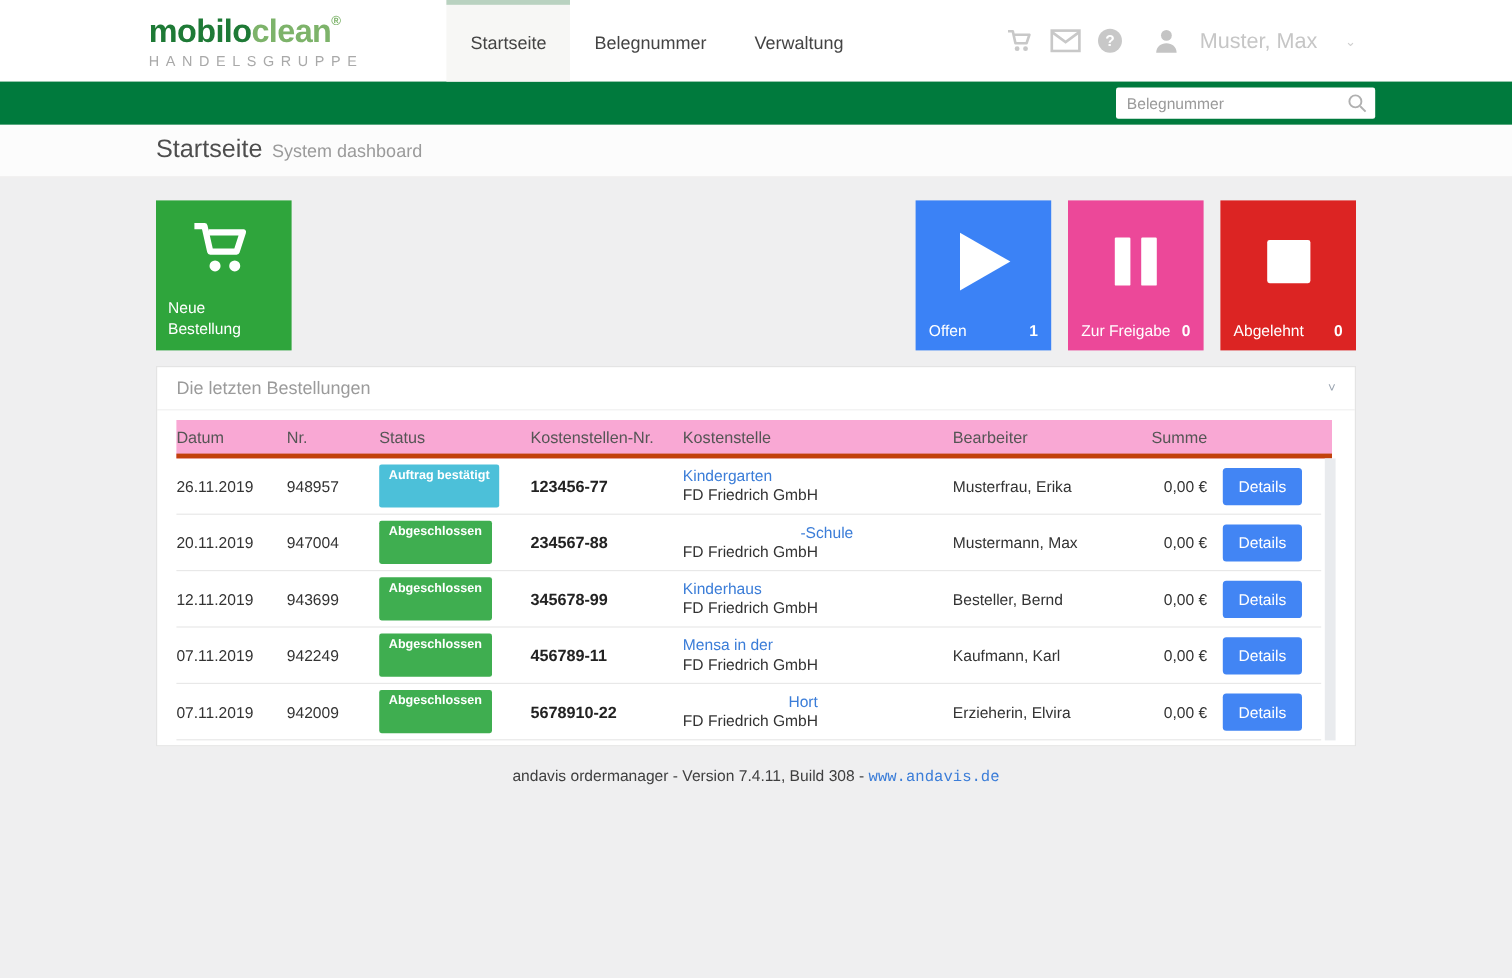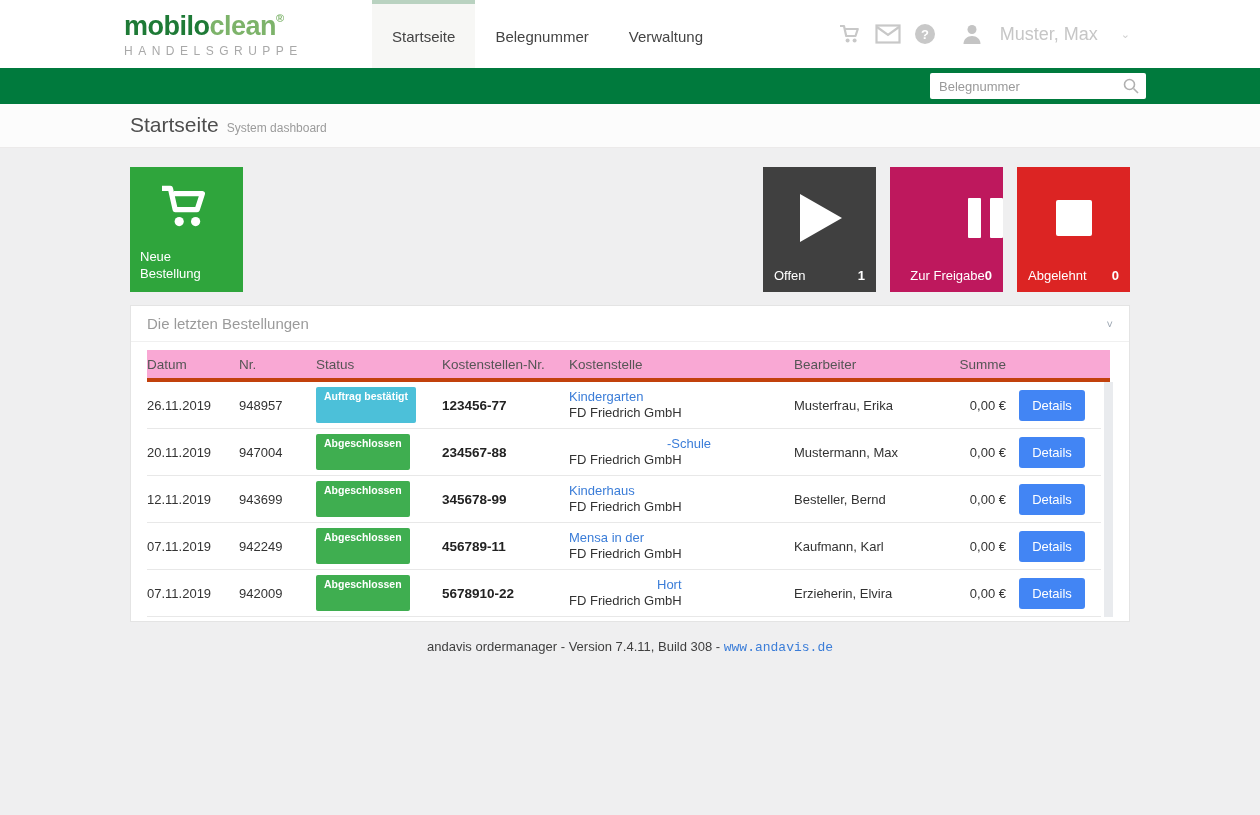--- a/index.html
+++ b/index.html
@@ -32,32 +32,32 @@
   .search-wrap { position:absolute; right:-16px; top:5px; width:216px; height:26px; background:#fff; border-radius:2px; }
   .search-wrap input { width:100%; height:100%; border:0; outline:none; background:transparent;
       font-family:inherit; font-size:13px; color:#555; padding:0 28px 0 9px; }
   .search-wrap input::placeholder { color:#9a9a9a; }
   .search-icon { position:absolute; right:7px; top:5px; }
 
   
   .breadcrumb-bar { height:44px; background:#fcfcfc; border-bottom:1px solid #eceaea; }
   .crumbs { display:flex; align-items:baseline; gap:8px; padding-top:9px; }
   .page-title { font-size:21px; color:#4e4e4e; }
-  .page-subtitle { font-size:12px; color:#9b9b9b; }
+  .page-subtitle { font-size:15px; color:#9b9b9b; }
 
   
   .main { padding-top:19px; }
   .tiles { display:flex; }
   .tile { width:113px; height:125px; color:#fff; display:flex; flex-direction:column; cursor:pointer; }
   .tile-icon-area { flex:1; display:flex; align-items:center; justify-content:center; }
   .tile-new { background:#2fa53c; }
   .tile-new .tile-label { padding:0 10px 9px 10px; font-size:13px; line-height:1.35; }
   .stat-group { margin-left:auto; display:flex; gap:14px; }
-  .tile-blue { background:#404040; }
-  .tile-orange { background:#be185d;align-items:flex-end; }
+  .tile-blue { background:#3b82f6; }
+  .tile-orange { background:#ec4899; }
   .tile-red { background:#dc2423; }
   .stat-bottom { display:flex; justify-content:space-between; align-items:center; padding:0 11px 9px 11px; font-size:13px; }
   .stat-count { font-weight:bold; }
   .pause-icon { display:flex; gap:9px; }
   .pause-icon span { display:block; width:13px; height:40px; background:#fff; border-radius:1px; }
   .stop-icon { width:36px; height:36px; background:#fff; border-radius:2px; }
 
   
   .panel { margin-top:13px; background:#fff; border:1px solid #e4e4e4; }
   .panel-header { height:36px; display:flex; align-items:center; padding:0 16px; border-bottom:1px solid #f0f0f0; cursor:pointer; }

